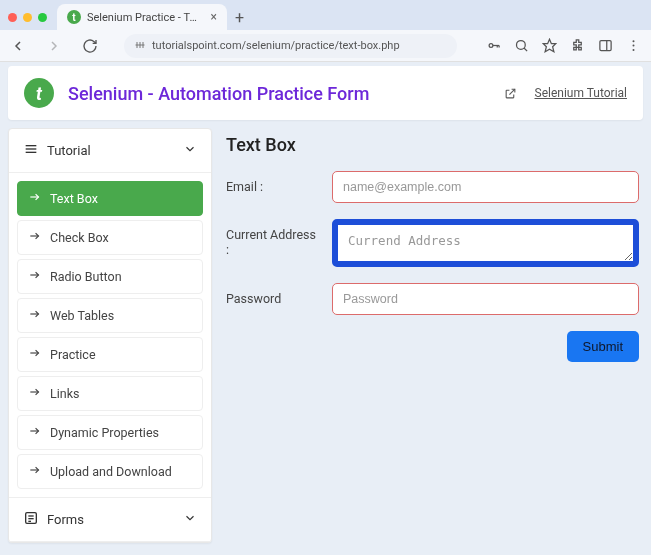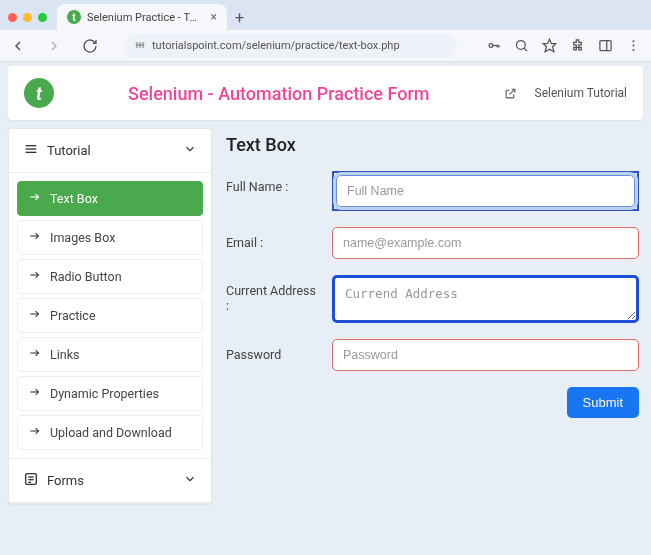--- a/index.html
+++ b/index.html
@@ -83,22 +83,22 @@
     font-size:20px; color:#333;
   }
   .logo-mark {
     width:30px; height:30px; border-radius:50%;
     background:#49a94c; color:#fff;
     display:flex; align-items:center; justify-content:center;
     font-weight:bold; font-size:18px; font-style:italic;
   }
   .logo-text { font-weight:400; letter-spacing:0.2px; }
   .logo-text b { font-weight:600; }
-  .page-title { flex:1; text-align:center; font-size:18px; font-weight:500; color:#ec4899; }
-  .tutorial-link { font-size:12px; color:#555; display:flex; align-items:center; gap:18px; }
+  .page-title { flex:1; font-size:18px; font-weight:500; color:#6d28d9; }
+  .tutorial-link { font-size:12px; color:#555; display:flex; align-items:center; gap:18px;text-decoration:underline; }
 
   
   .content-wrap {
     display:flex; gap:10px; padding: 8px;
     align-items:flex-start;
   }
 
   
   .sidebar {
     width: 204px;
@@ -151,26 +151,26 @@
     border-radius:5px;
     font-size:12.5px;
     color:#444;
     background:#fff;
   }
   .form-control::placeholder { color:#999; }
   .form-control.focused {
     border:1px solid #6a8fd8;
     outline: 3px solid #bcd0ef;
   }
-  .form-control.neutral { border:3px solid #1d4ed8; }
+  .form-control.neutral { border:6px solid #1d4ed8; }
   textarea.form-control { resize:vertical; height:48px; }
   .focus-wrap { border:2px solid #2f4fbf; padding:2px; flex:1; }
   .form-actions { text-align:right; }
   .submit-btn {
-    background:#1976f2; color:#fef9c3; border:none;
+    background:#1976f2; color:#0f172a; border:none;
     padding:8px 16px; border-radius:5px; font-size:13px;
     cursor:pointer;
   }
 </style>
 </head>
 <body>
 
 <div class="browser-chrome">
   <div class="tab-strip">
     <div class="traffic-lights">
@@ -298,28 +298,35 @@
               <line x1="4" y1="12" x2="18" y2="12"></line>
               <polyline points="13 7 18 12 13 17"></polyline>
             </svg></span>
         <span>Text Box</span>
       </div>
       <div class="nav-item">
         <span class="arrow"><svg viewBox="0 0 24 24" fill="none" stroke="currentColor" stroke-width="2">
               <line x1="4" y1="12" x2="18" y2="12"></line>
               <polyline points="13 7 18 12 13 17"></polyline>
             </svg></span>
-        <span>Images Box</span>
+        <span>Check Box</span>
       </div>
       <div class="nav-item">
         <span class="arrow"><svg viewBox="0 0 24 24" fill="none" stroke="currentColor" stroke-width="2">
               <line x1="4" y1="12" x2="18" y2="12"></line>
               <polyline points="13 7 18 12 13 17"></polyline>
             </svg></span>
         <span>Radio Button</span>
+      </div>
+      <div class="nav-item">
+        <span class="arrow"><svg viewBox="0 0 24 24" fill="none" stroke="currentColor" stroke-width="2">
+              <line x1="4" y1="12" x2="18" y2="12"></line>
+              <polyline points="13 7 18 12 13 17"></polyline>
+            </svg></span>
+        <span>Web Tables</span>
       </div>
       <div class="nav-item">
         <span class="arrow"><svg viewBox="0 0 24 24" fill="none" stroke="currentColor" stroke-width="2">
               <line x1="4" y1="12" x2="18" y2="12"></line>
               <polyline points="13 7 18 12 13 17"></polyline>
             </svg></span>
         <span>Practice</span>
       </div>
       <div class="nav-item">
         <span class="arrow"><svg viewBox="0 0 24 24" fill="none" stroke="currentColor" stroke-width="2">
@@ -360,26 +367,20 @@
             <polyline points="6 9 12 15 18 9"></polyline>
           </svg>
       </span>
     </div>
 
   </div>
 
   <div class="form-area">
     <div class="form-heading">Text Box</div>
 
-    <div class="form-row">
-      <div class="form-label">Full Name :</div>
-      <div class="focus-wrap">
-        <input class="form-control focused" style="width: 100%;" type="text" placeholder="Full Name">
-      </div>
-    </div>
 
     <div class="form-row">
       <div class="form-label">Email :</div>
       <input class="form-control" type="text" placeholder="name@example.com" style="">
     </div>
 
     <div class="form-row">
       <div class="form-label">Current Address :</div>
       <textarea class="form-control neutral" placeholder="Currend Address" style=""></textarea>
     </div>

